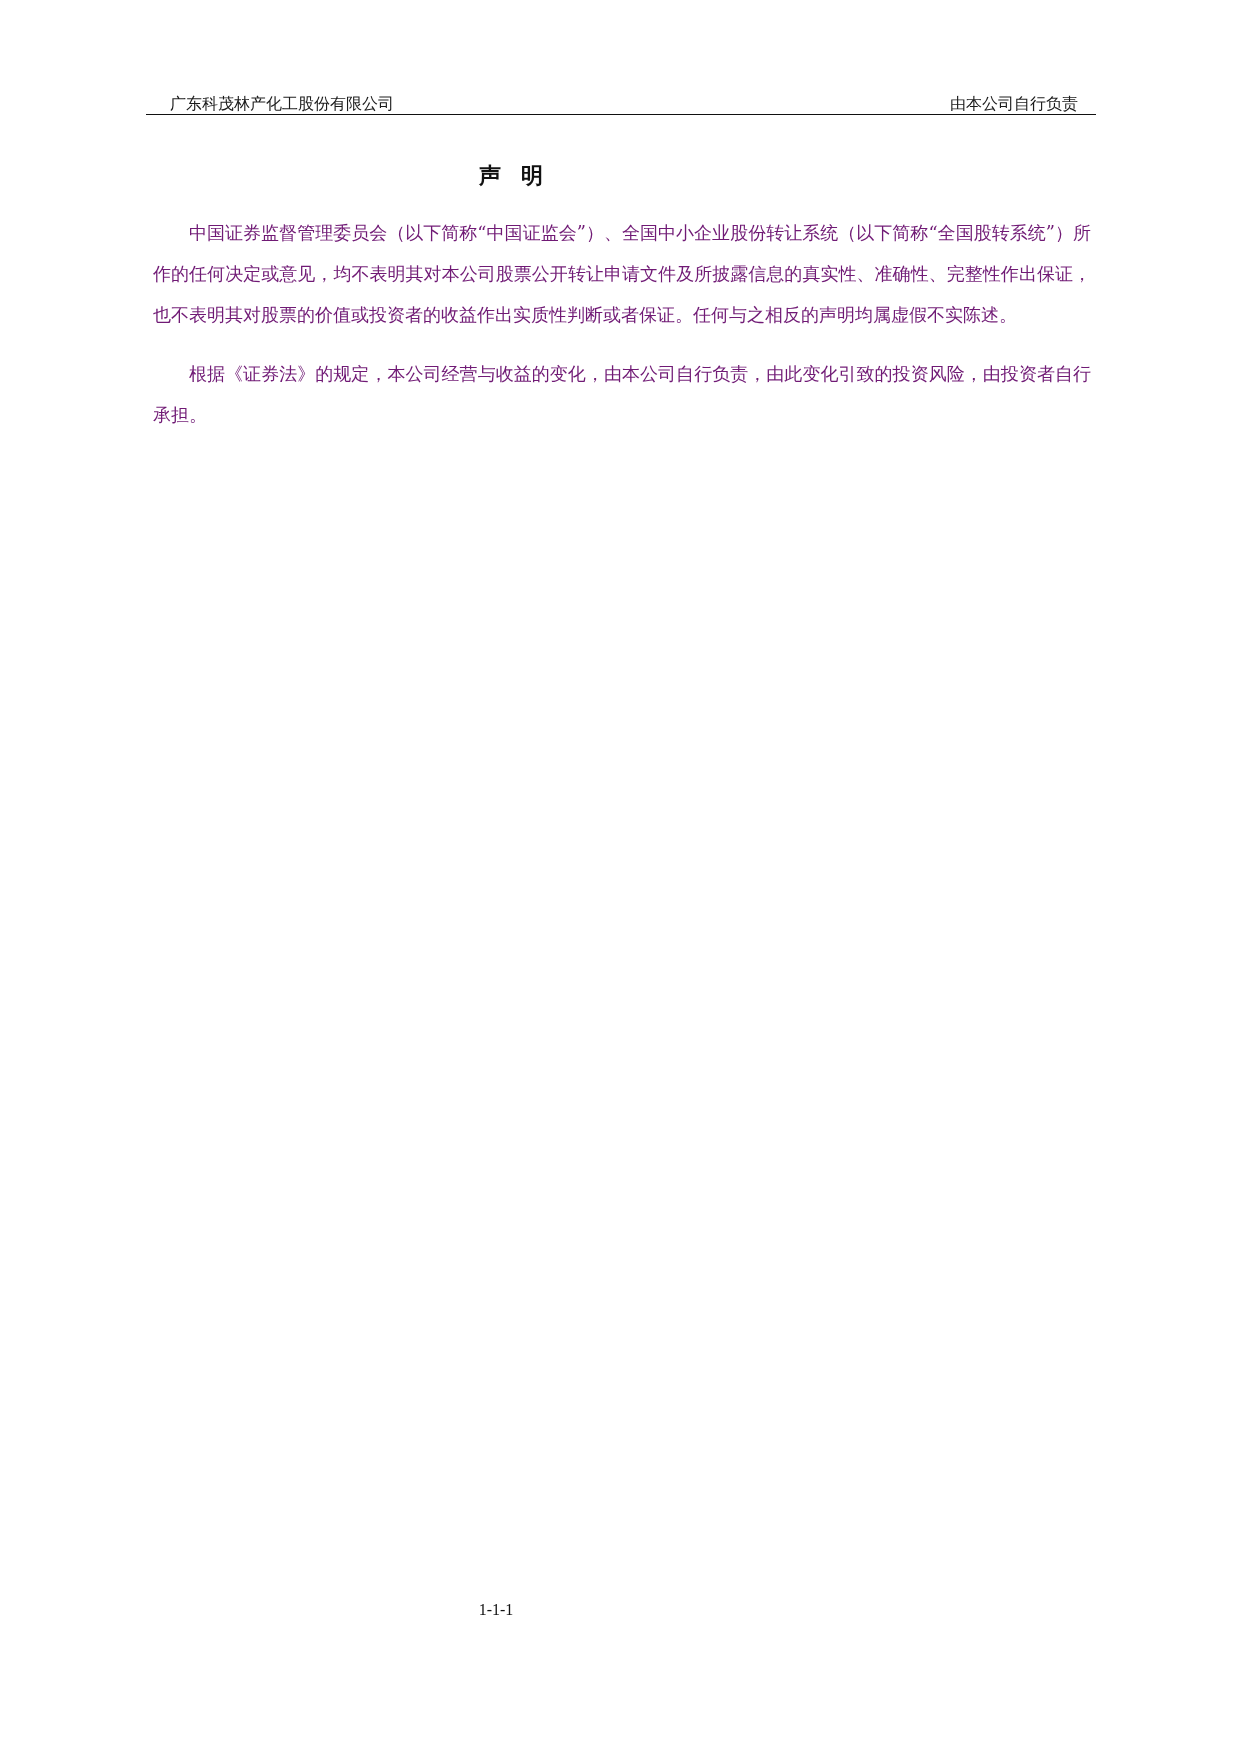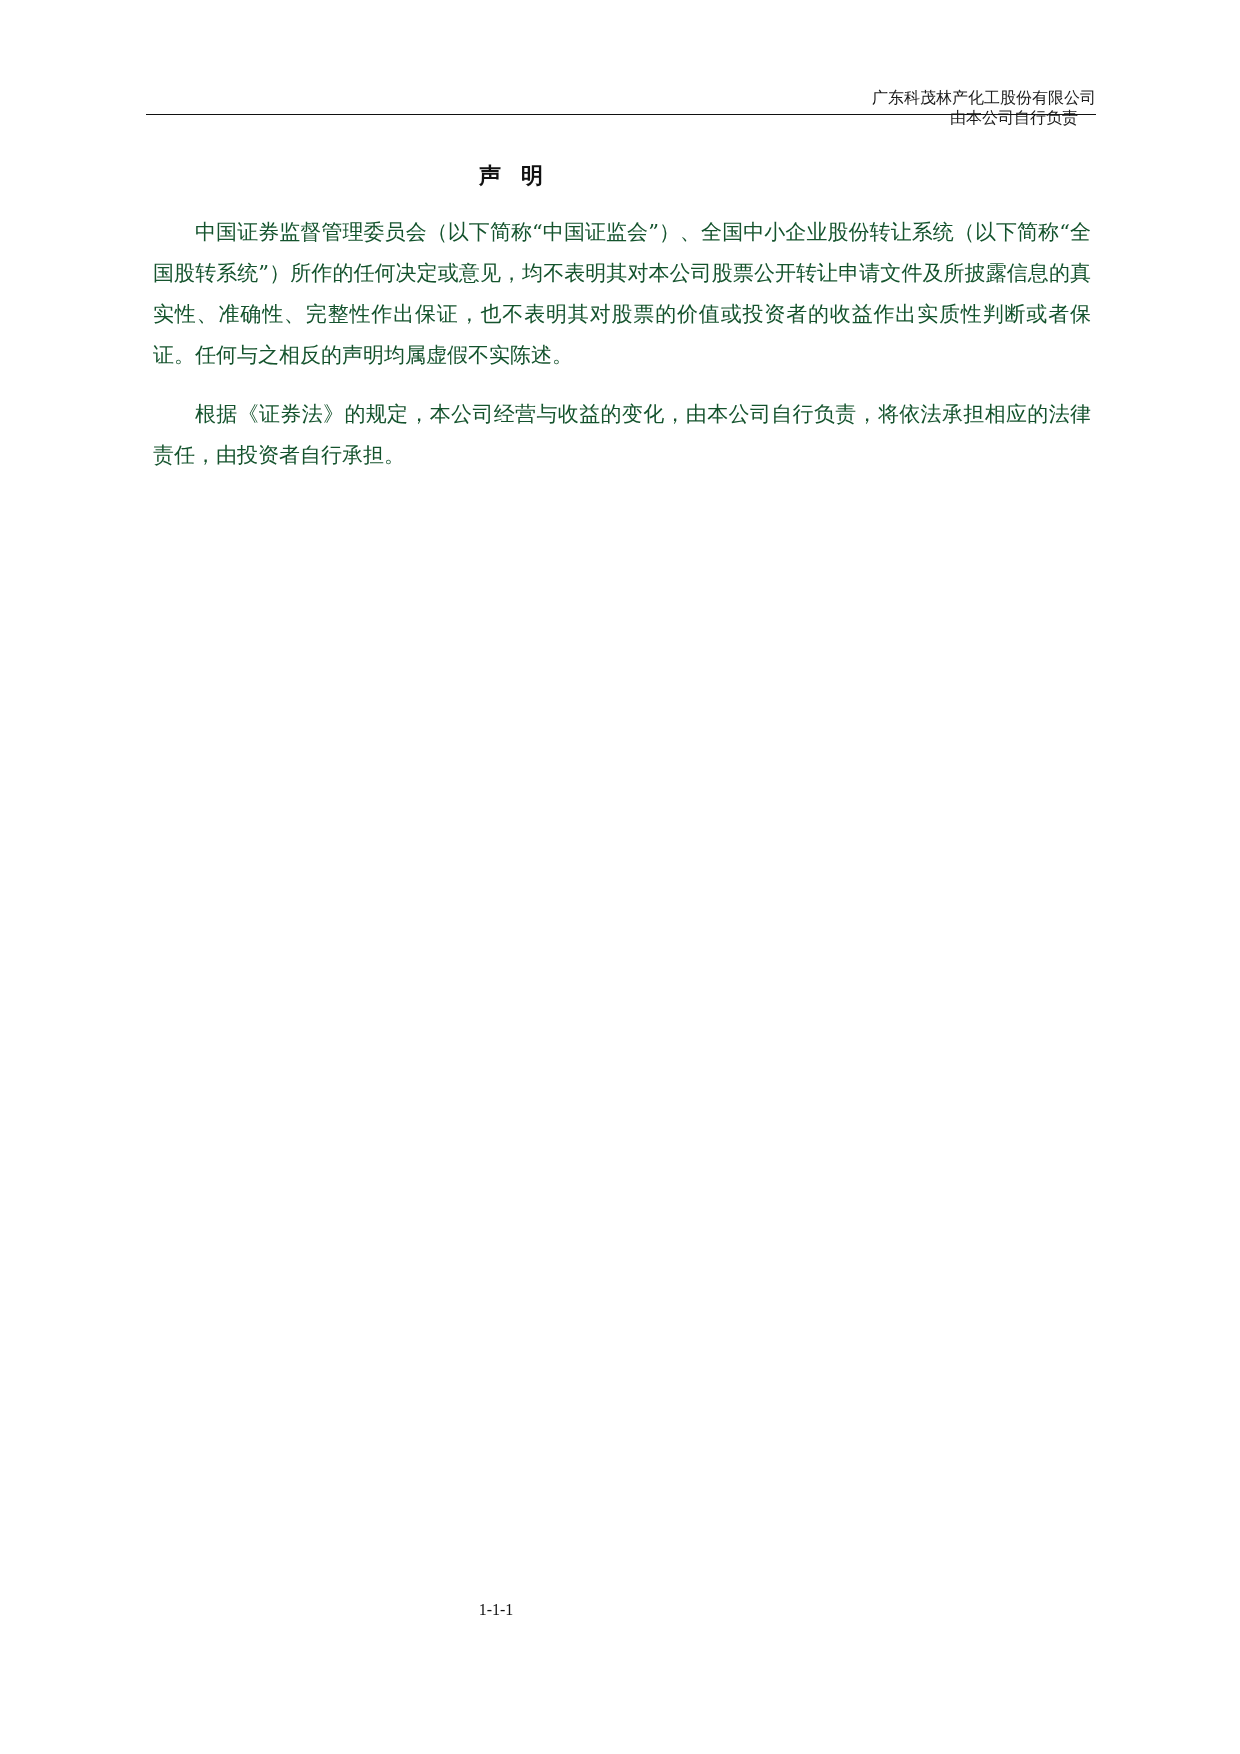--- a/index.html
+++ b/index.html
@@ -20,21 +20,20 @@
       left: 146px;
       top: 88px;
       width: 950px;
       height: 26px;
       display: flex;
       justify-content: space-between;
       align-items: flex-end;
       font-size: 16px;
       line-height: 20px;
       color: #1a1a1a;
-      flex-direction: column;
     }
     .header-left { padding-left: 24px; }
     .header-right { padding-right: 18px; }
     .header-rule {
       position: absolute;
       left: 146px;
       top: 114px;
       width: 950px;
       height: 0;
       border-top: 1.5px solid #111111;
@@ -53,25 +52,25 @@
       color: #111111;
     }
     .body-text {
       position: absolute;
       left: 153px;
       top: 212px;
       width: 938px;
     }
     .para {
       margin: 0 0 18px 0;
-      font-size: 21px;
+      font-size: 18px;
       line-height: 41px;
       text-indent: 2em;
       text-align: justify;
-      color: #14532d;
+      color: #701a75;
     }
     .page-footer {
       position: absolute;
       left: 0;
       top: 1600px;
       width: 992px;
       text-align: center;
       font-family: "Liberation Serif", "DejaVu Serif", serif;
       font-size: 16px;
       line-height: 20px;
@@ -84,16 +83,16 @@
 <div class="page-header">
   <span class="header-left">广东科茂林产化工股份有限公司</span>
   <span class="header-right">由本公司自行负责</span>
 </div>
 <div class="header-rule"></div>
 
 <h1 class="doc-title" style="margin:0;">声明</h1>
 
 <div class="body-text">
   <p class="para">中国证券监督管理委员会（以下简称“中国证监会”）、全国中小企业股份转让系统（以下简称“全国股转系统”）所作的任何决定或意见，均不表明其对本公司股票公开转让申请文件及所披露信息的真实性、准确性、完整性作出保证，也不表明其对股票的价值或投资者的收益作出实质性判断或者保证。任何与之相反的声明均属虚假不实陈述。</p>
-  <p class="para">根据《证券法》的规定，本公司经营与收益的变化，由本公司自行负责，将依法承担相应的法律责任，由投资者自行承担。</p>
+  <p class="para">根据《证券法》的规定，本公司经营与收益的变化，由本公司自行负责，由此变化引致的投资风险，由投资者自行承担。</p>
 </div>
 
 <div class="page-footer">1-1-1</div>
 
 </body></html>

